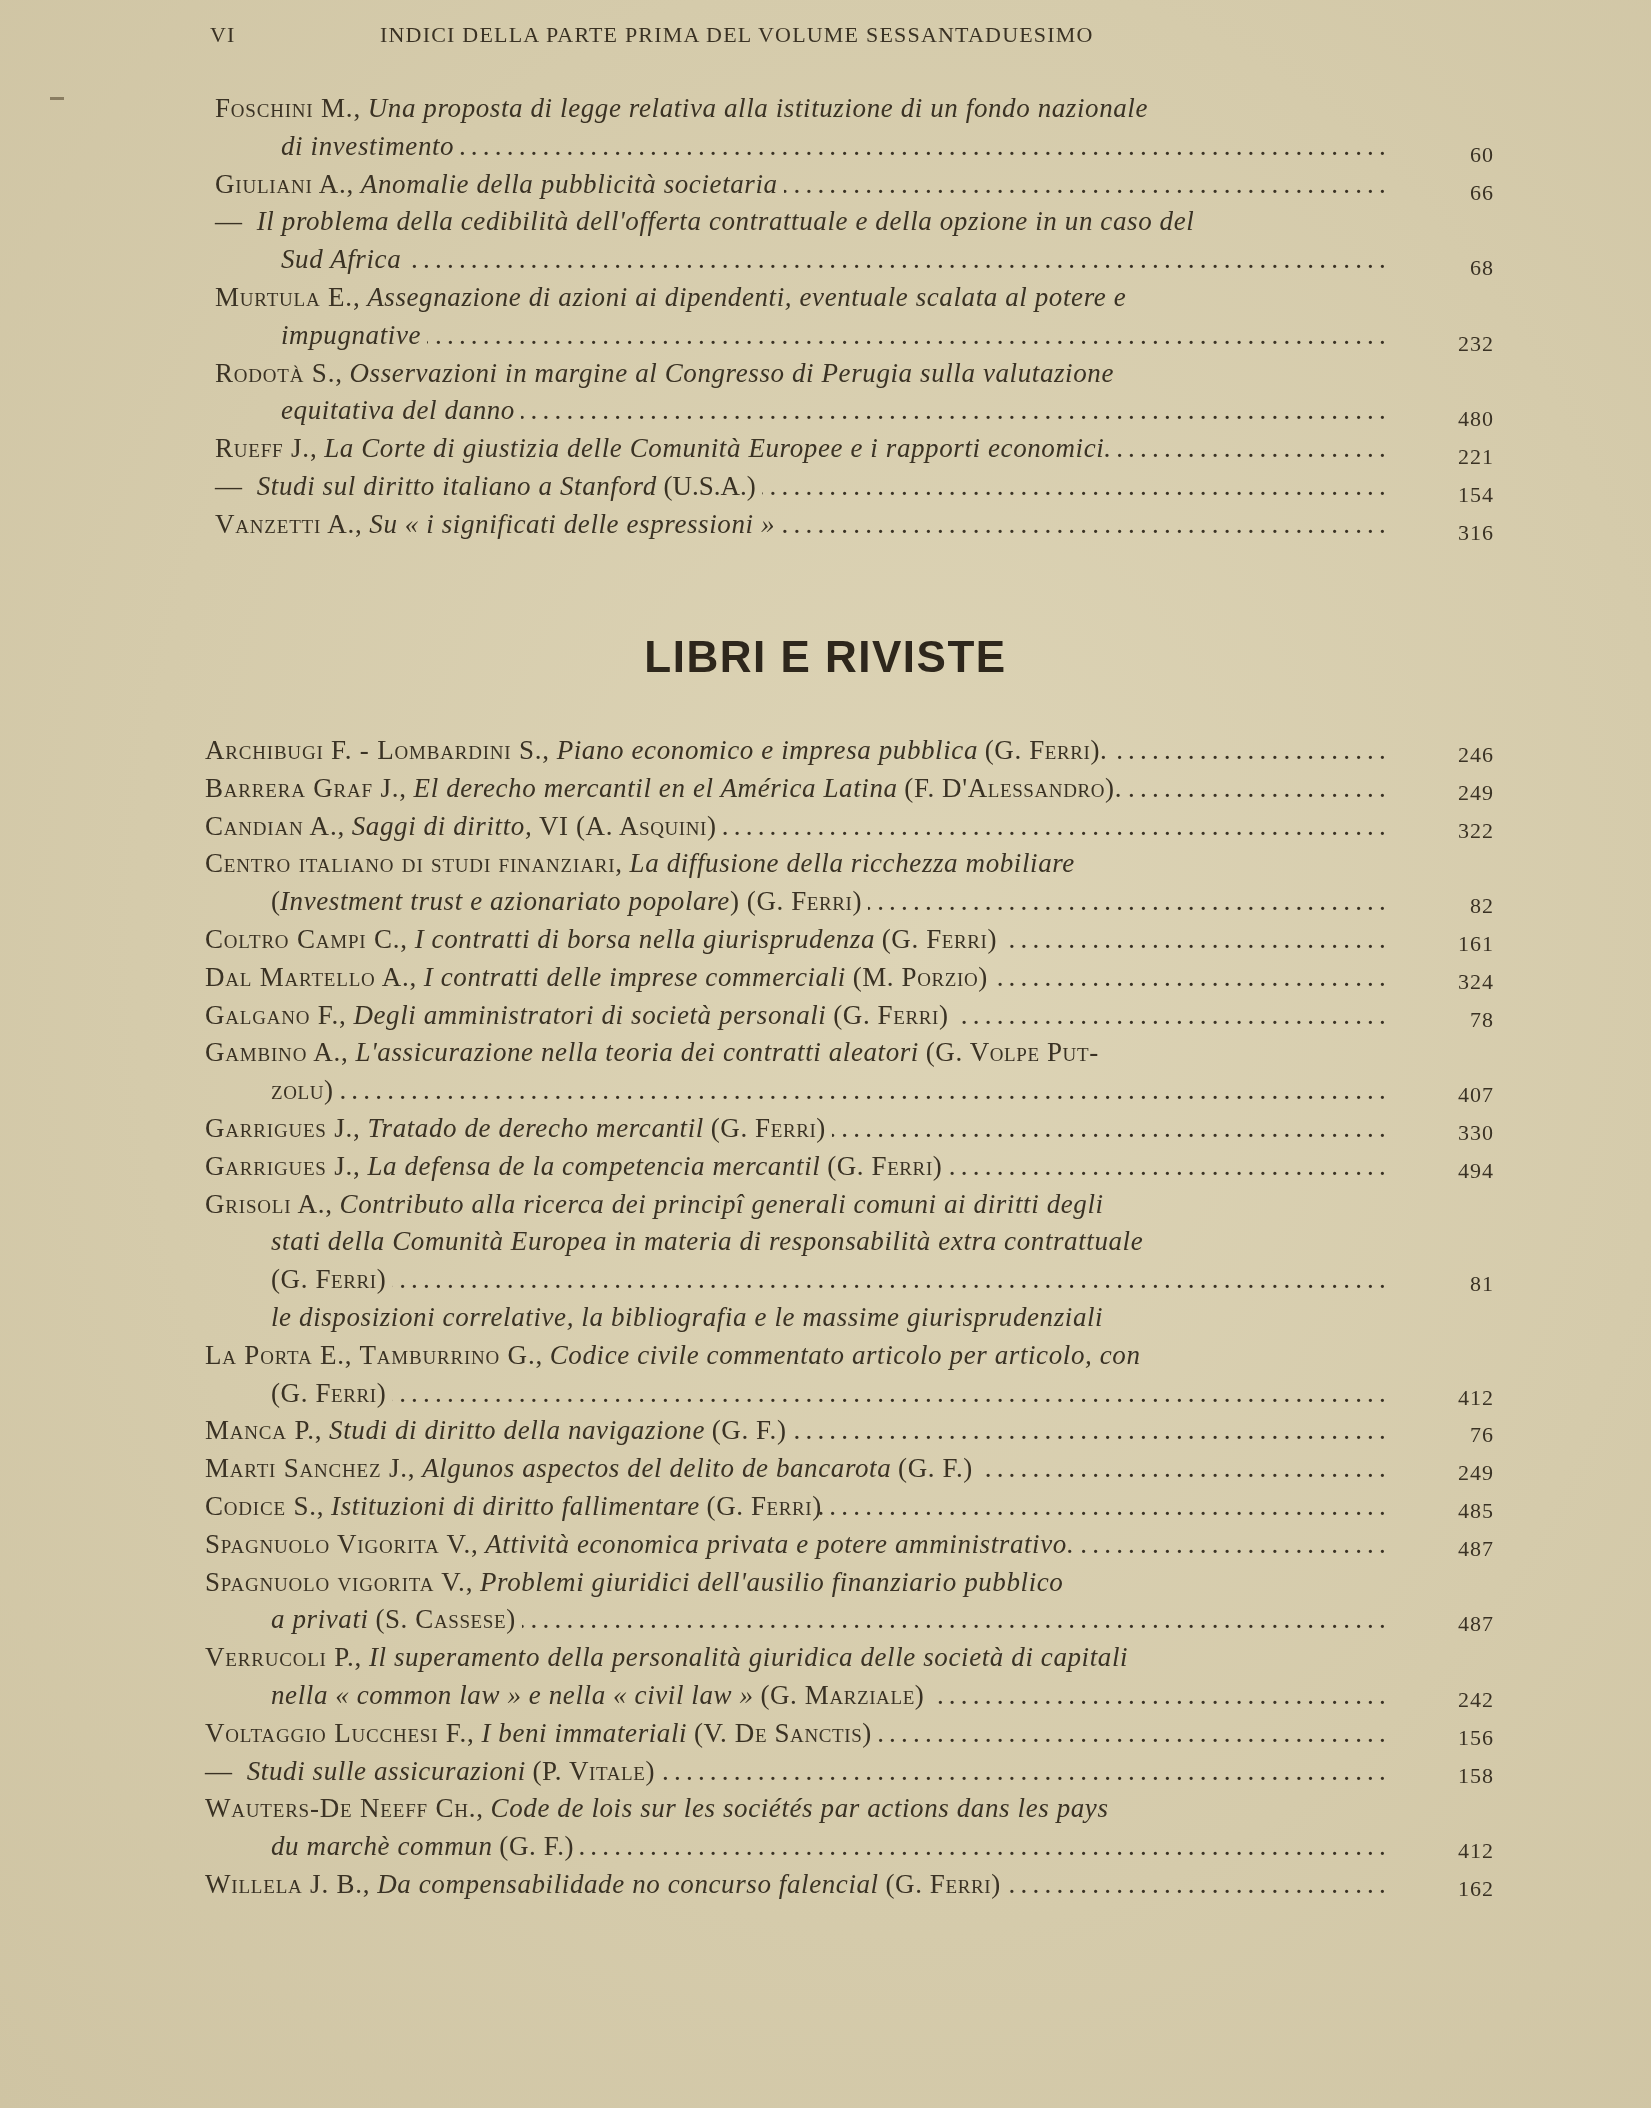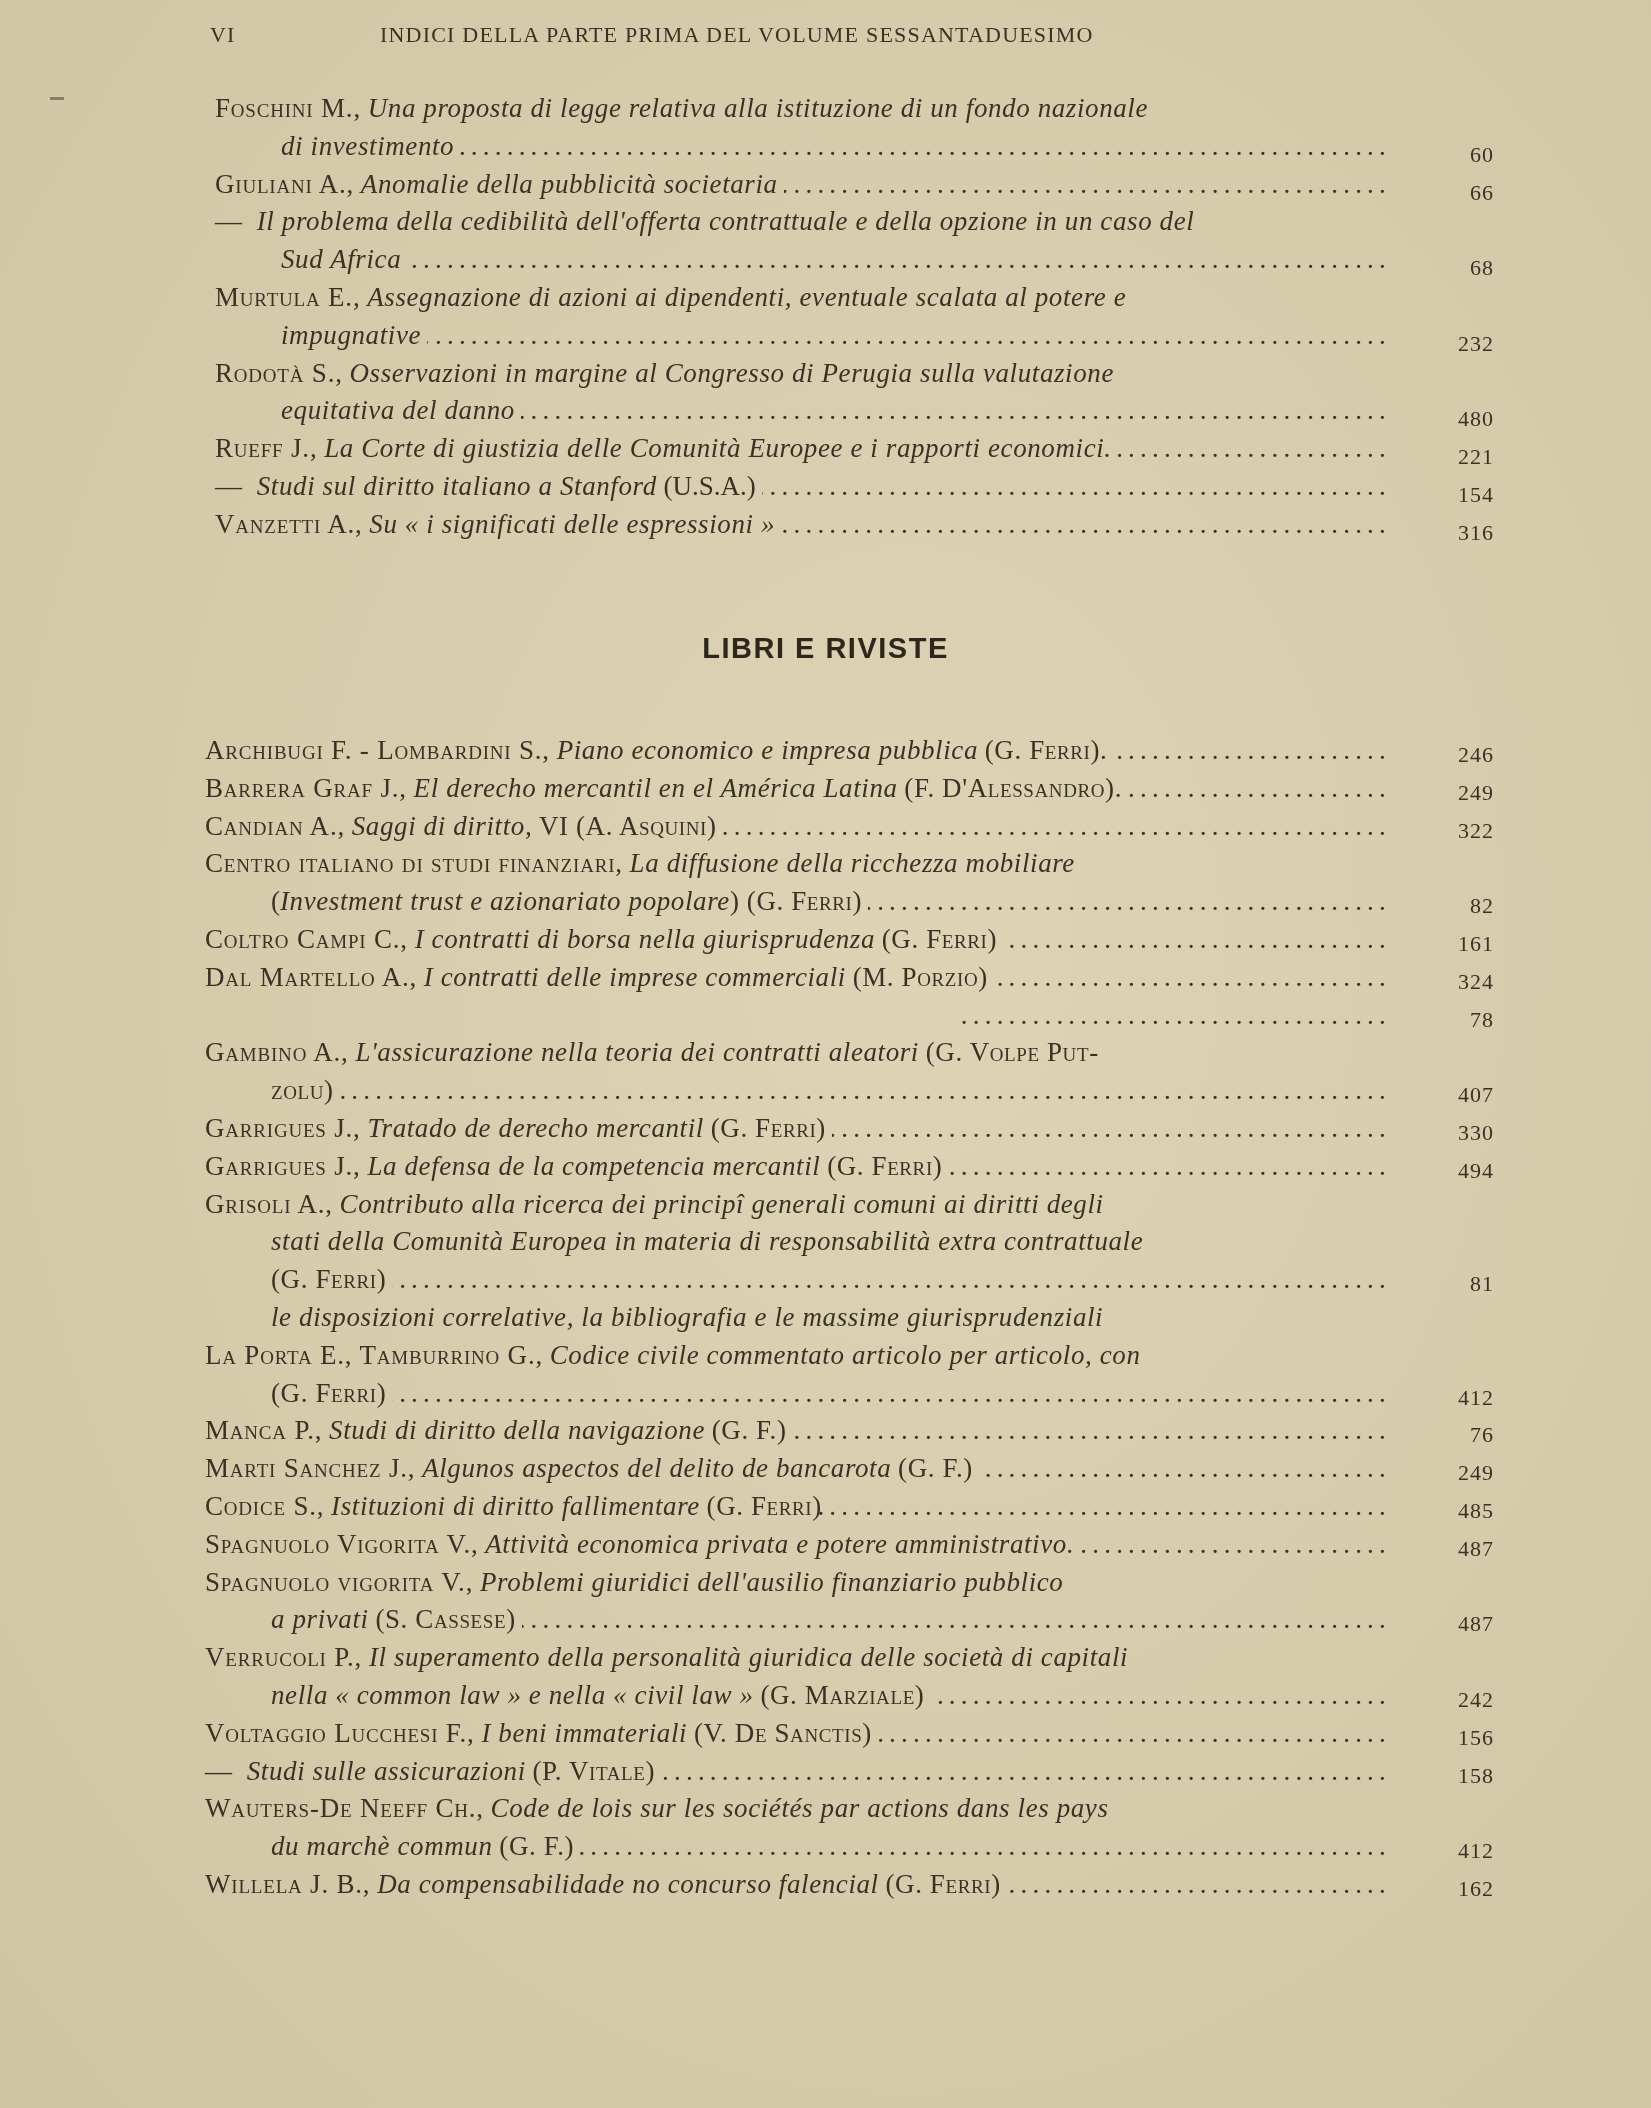--- a/index.html
+++ b/index.html
@@ -13,21 +13,21 @@
   }
   .page { position: absolute; left: 0; top: 0; width: 1524px; height: 2108px; }
   .smudge { position: absolute; left: 50px; top: 97px; width: 14px; height: 3px; background: #6b5e44; opacity: .7; }
   .running-head { position: absolute; top: 22px; left: 210px; width: 1100px; font-size: 22px; letter-spacing: 1.2px; }
   .folio { position: absolute; left: 0; top: 0; }
   .head-title { position: absolute; left: 170px; top: 0; white-space: nowrap; }
 
   .section { position: absolute; left: 8px; width: 1651px; }
   .sec1 { top: 90px; }
   .sec2 { top: 732px; }
-  .sec-title { position: absolute; top: 632px; left: 0; width: 1651px; text-align: center; font-family: "Liberation Sans", "DejaVu Sans", sans-serif; font-weight: bold; font-size: 29px; letter-spacing: 1.5px; color: #2e271c; }
+  .sec-title { position: absolute; top: 632px; left: 0; width: 1651px; text-align: center; font-family: "Liberation Sans", "DejaVu Sans", sans-serif; font-weight: bold; font-size: 44px; letter-spacing: 1.5px; color: #2e271c; }
   .sec-title span { display: inline-block; transform: translateX(0px); }
 
   .entry { position: relative; font-size: 27px; line-height: 37.8px; }
   .line { position: relative; height: 37.8px; white-space: nowrap; }
   .sec1 .line .txt { position: absolute; left: 207px; }
   .sec1 .line.cont .txt { left: 273px; }
   .sec2 .line .txt { position: absolute; left: 197px; }
   .sec2 .line.cont .txt { left: 263px; }
   .author { font-variant: small-caps; letter-spacing: 0.8px; }
   .title { font-style: italic; letter-spacing: 0.6px; }
@@ -167,20 +167,21 @@
       </div>
       <div class="entry">
         <div class="line last">
           <span class="txt"><span class="author">Dal Martello A.,</span> <span class="title">I contratti delle imprese commerciali</span> <span class="reviewer">(M. Porzio)</span></span>
           <span class="dots" style="left: 986px; right: auto; width: 397px; text-align: right; direction: rtl;">...................................</span>
           <span class="page-num">324</span>
         </div>
       </div>
       <div class="entry">
         <div class="line last">
+          <span class="txt"><span class="author">Galgano F.,</span> <span class="title">Degli amministratori di società personali</span> <span class="reviewer">(G. Ferri)</span></span>
           <span class="dots" style="left: 947px; right: auto; width: 436px; text-align: right; direction: rtl;">......................................</span>
           <span class="page-num">78</span>
         </div>
       </div>
       <div class="entry">
         <div class="line">
           <span class="txt"><span class="author">Gambino A.,</span> <span class="title">L'assicurazione nella teoria dei contratti aleatori</span> <span class="reviewer">(G. Volpe Put-</span></span>
         </div>
         <div class="line cont last">
           <span class="txt"> <span class="reviewer">zolu)</span></span>

